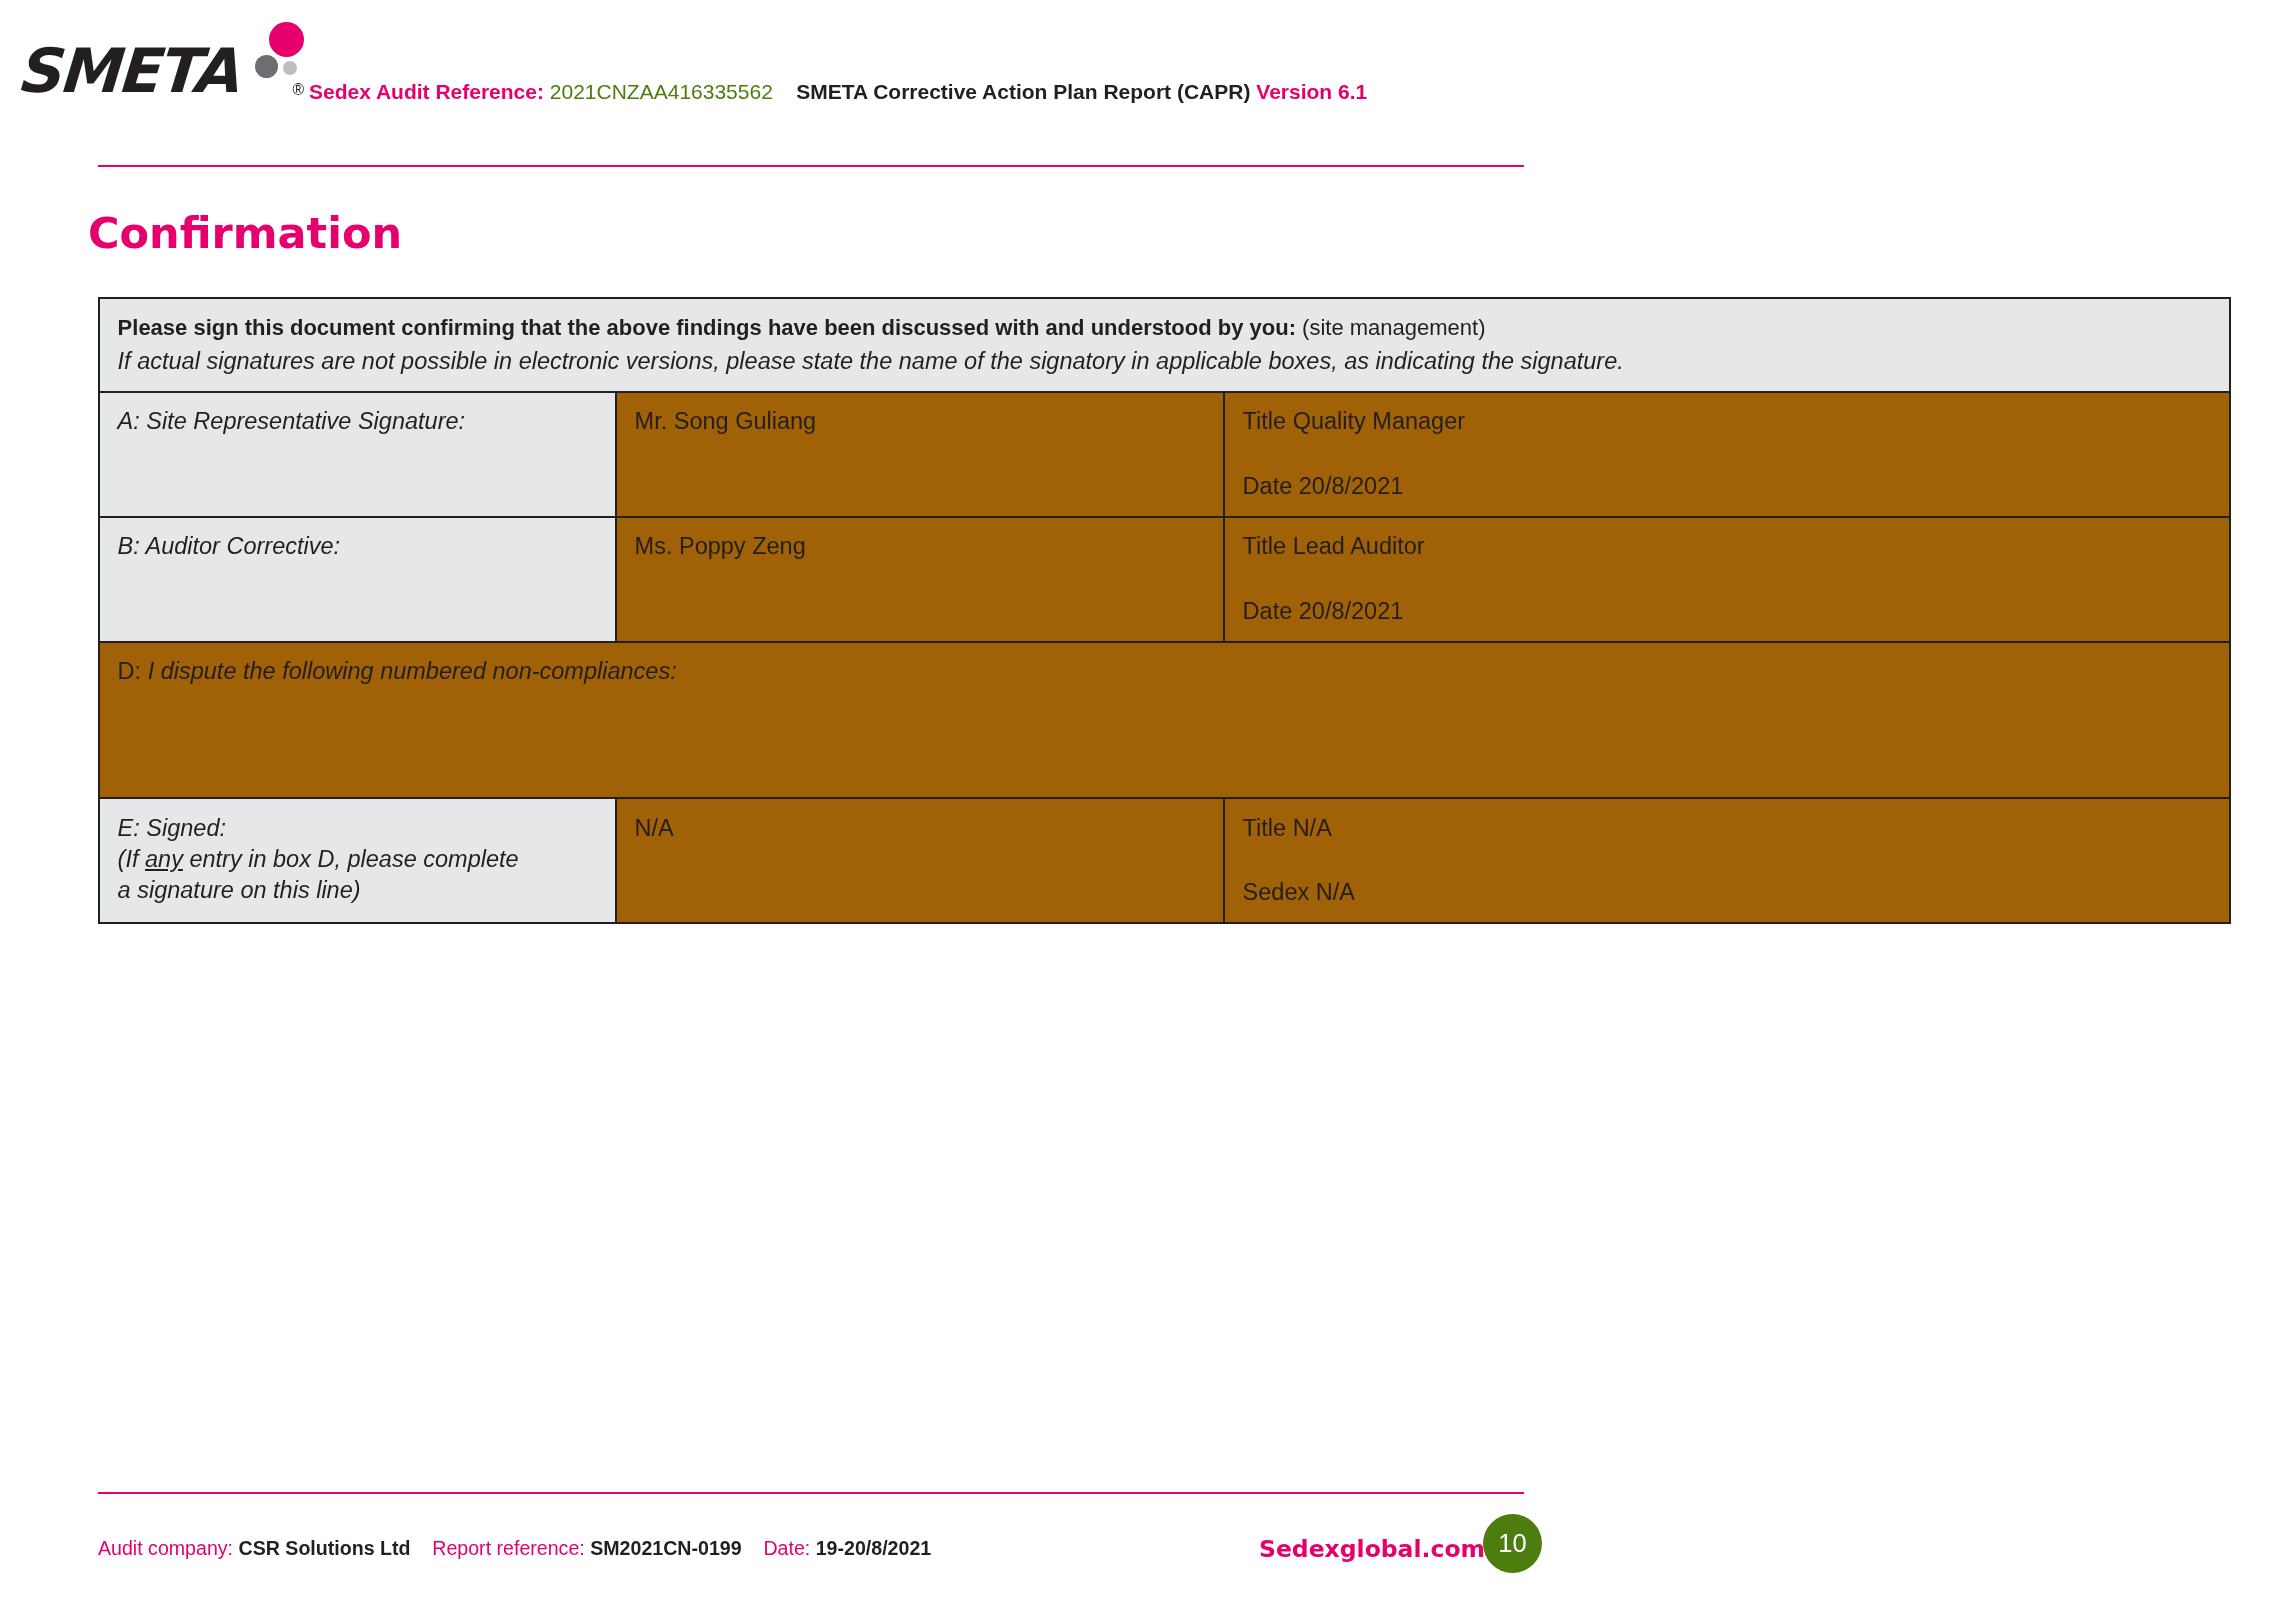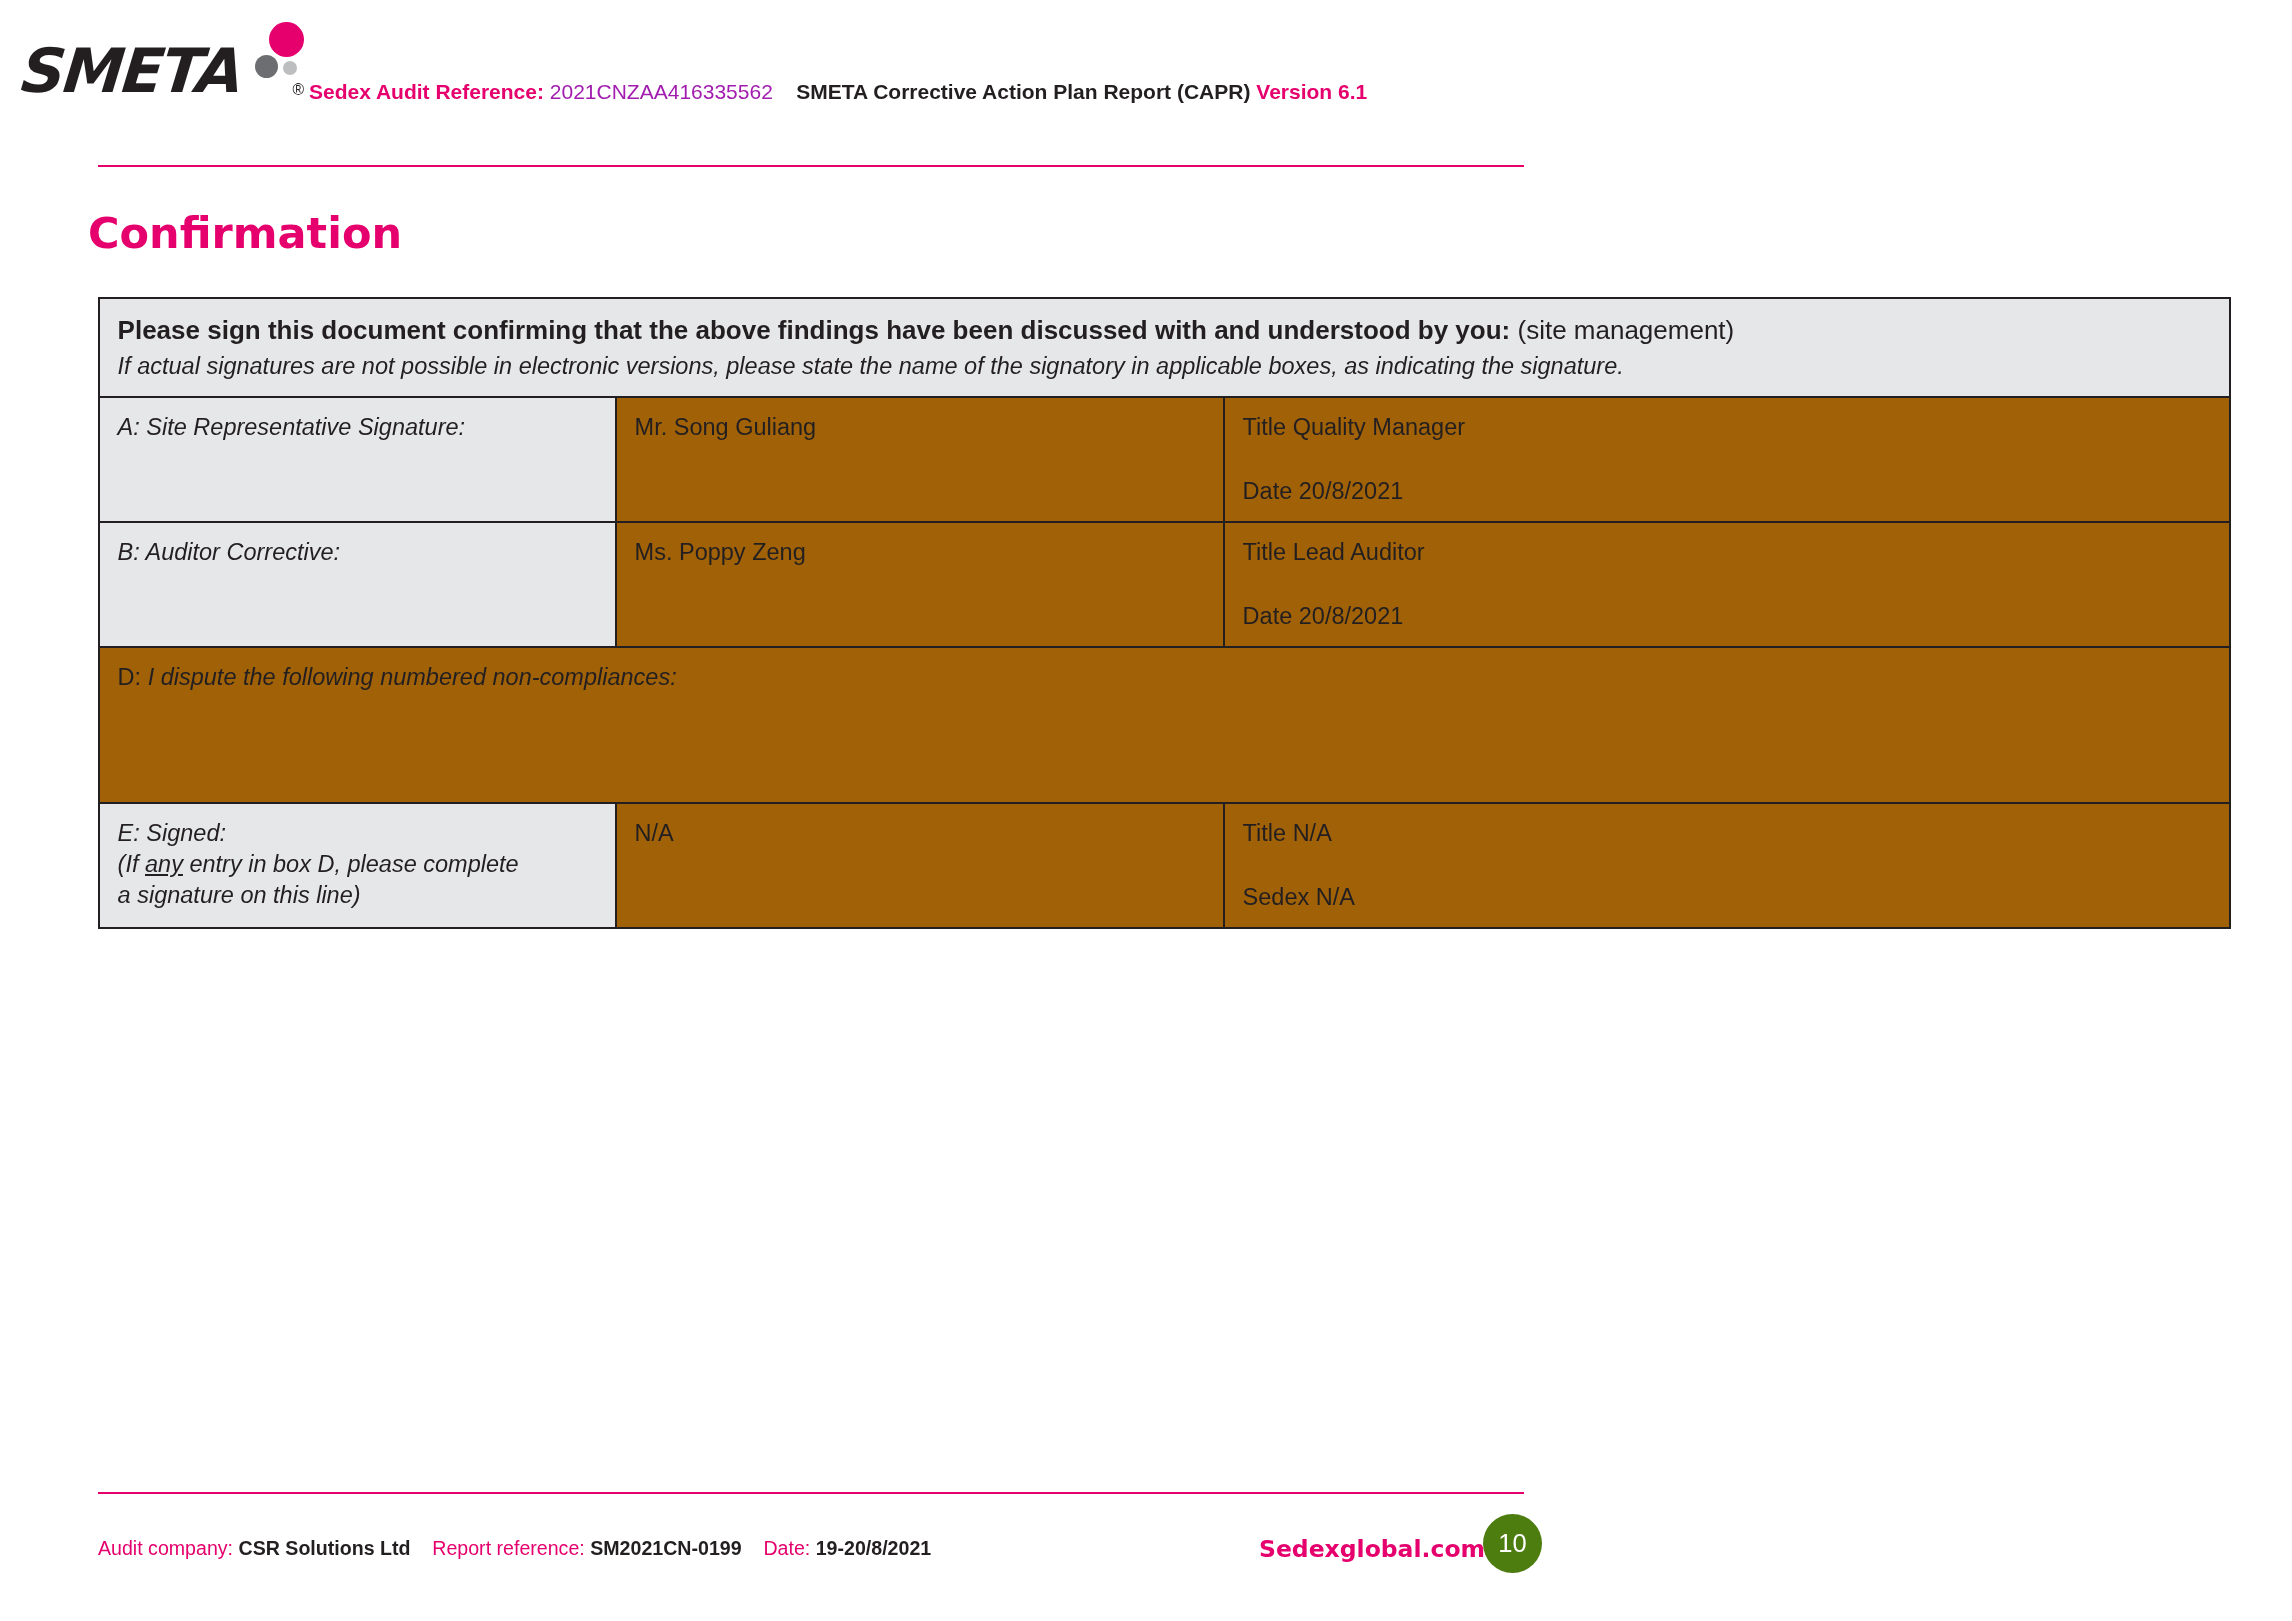--- a/index.html
+++ b/index.html
@@ -84,21 +84,21 @@
     top: 80px;
     font-size: 21px;
     white-space: nowrap;
     font-family: "Liberation Sans", sans-serif;
   }
   .hl-pink {
     color: #e5006d;
     font-weight: bold;
   }
   .hl-dark {
-    color: #a21caf;
+    color: #4d7c0f;
     font-weight: normal;
   }
   .hl-darkbold {
     color: #231f20;
     font-weight: bold;
   }
 
   .header-rule {
     position: absolute;
     left: 98px;
@@ -133,21 +133,21 @@
     vertical-align: top;
     padding: 13.7px 17.6px 13.7px 17.6px;
     font-size: 23.5px;
     line-height: 1.33;
     font-family: "Liberation Sans", sans-serif;
   }
   .grey { background: #e6e7e8; }
   .white { background: #a16207; }
   .ital { font-style: italic; margin-top: 40px; }
   .bold { font-weight: bold; }
-  .intro-line1 { font-size: 26px; }
+  .intro-line1 { font-size: 22px; }
   .intro-line2 {
     font-size: 23.5px;
     font-style: italic;
     margin-top: 3.9px;
   }
   .sub-row { margin-top: 33px; }
   u.und { text-decoration: underline; }
 
   .tall-d { height: 127px; }
   .tall-f { height: 181px; }

